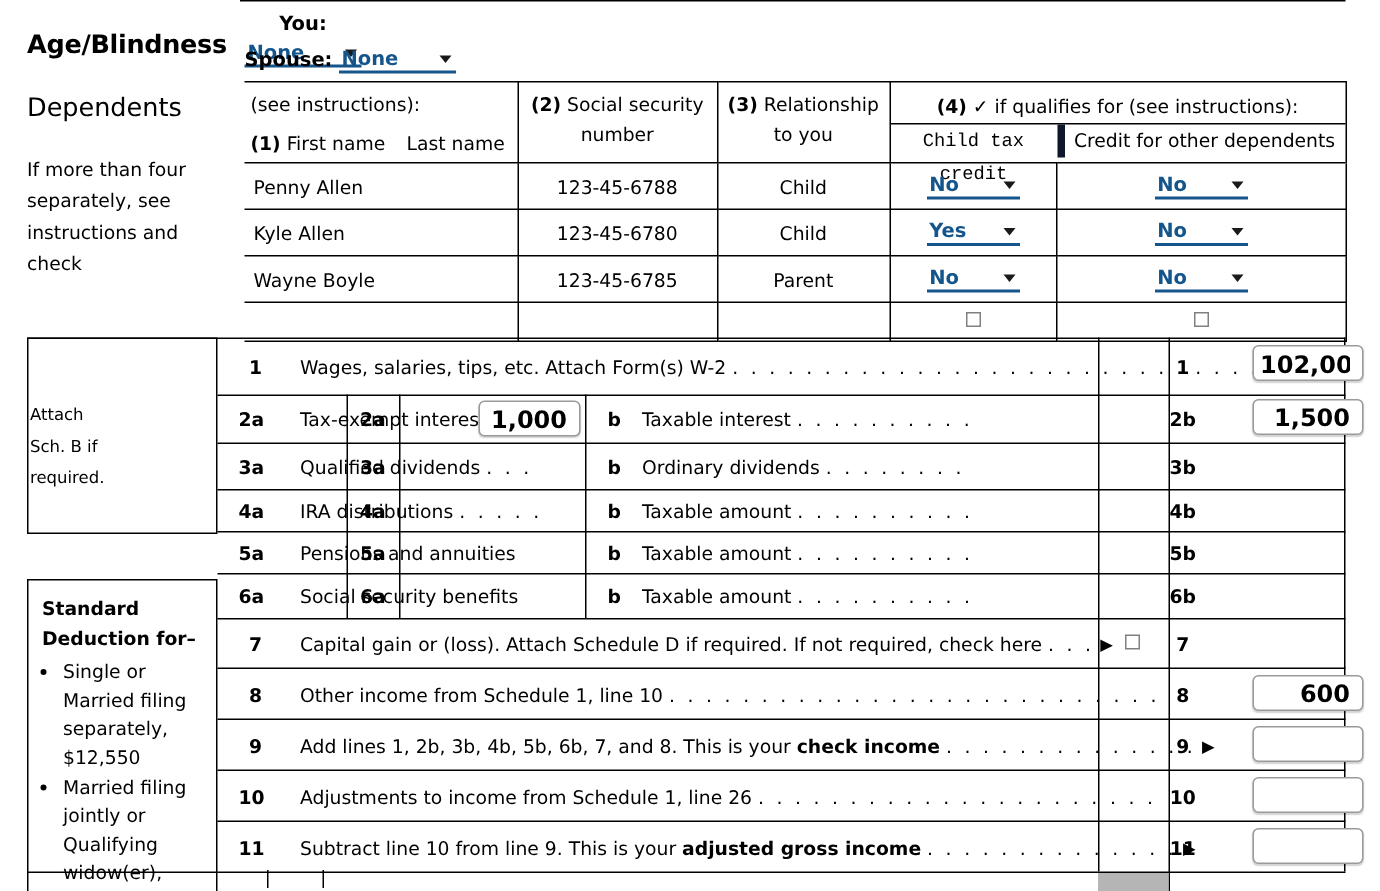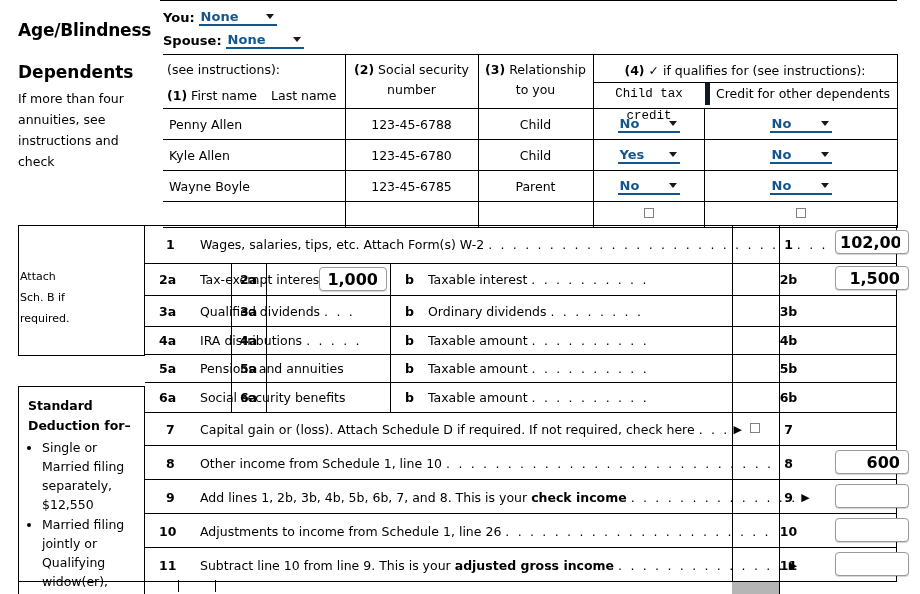--- a/index.html
+++ b/index.html
@@ -22,21 +22,21 @@
     box-sizing:border-box;
   }
   .age-label{
     position:absolute;left:18px;top:20px;
     font-size:17px;font-weight:bold;letter-spacing:-0.2px;
   }
   .age-rule-top{
     position:absolute;left:160px;top:0;width:737px;height:1px;background:#000;
   }
   .age-row{position:absolute;display:flex;align-items:center;gap:4px;}
-  .age-row.you{left:163px;top:9px;}
+  .age-row.you{left:163px;top:9px;flex-direction:column;}
   .age-row.spouse{left:163px;top:32px;}
   .age-row .cap{font-weight:bold;font-size:13px;}
 
   
   .sel{
     display:inline-flex;align-items:center;justify-content:space-between;
     box-sizing:border-box;
     border:0;border-bottom:2px solid #14558c;
     background:transparent;
     color:#14558c;font-weight:bold;font-size:13px;
@@ -49,21 +49,21 @@
     border-top:5px solid #1a1a1a;
   }
   .sel.w-none{width:78px;}
   .sel.w-yn{width:62px;}
 
   
   .dep-wrap{position:absolute;left:0;top:54px;width:897px;}
   .dep-side{
     position:absolute;left:18px;top:8px;width:140px;
   }
-  .dep-side .title{font-size:17px;font-weight:bold;margin-bottom:6px;}
+  .dep-side .title{font-size:17px;font-weight:normal;margin-bottom:20px;}
   .dep-side .note{font-size:12.5px;line-height:21px;}
   .sq{
     display:inline-block;width:8px;height:8px;
     border:1px solid #808080;background:#fff;vertical-align:1px;
     margin-left:4px;
   }
   .tri{display:inline-block;font-size:11px;vertical-align:1px;}
 
   table.dep{
     position:absolute;left:163px;top:0;width:734px;
@@ -146,21 +146,21 @@
       </span>
     </div>
   </div>
 
   <div class="dep-wrap">
 
     <div class="dep-side">
       <div class="title">Dependents</div>
       <div class="note">
         <div>If more than four</div>
-        <div>annuities, see</div>
+        <div>separately, see</div>
         <div>instructions and check</div>
       </div>
     </div>
 
     <table class="dep">
       <colgroup>
         <col style="width:182px">
           <col style="width:133px">
           <col style="width:115px">
         <col style="width:111px">

